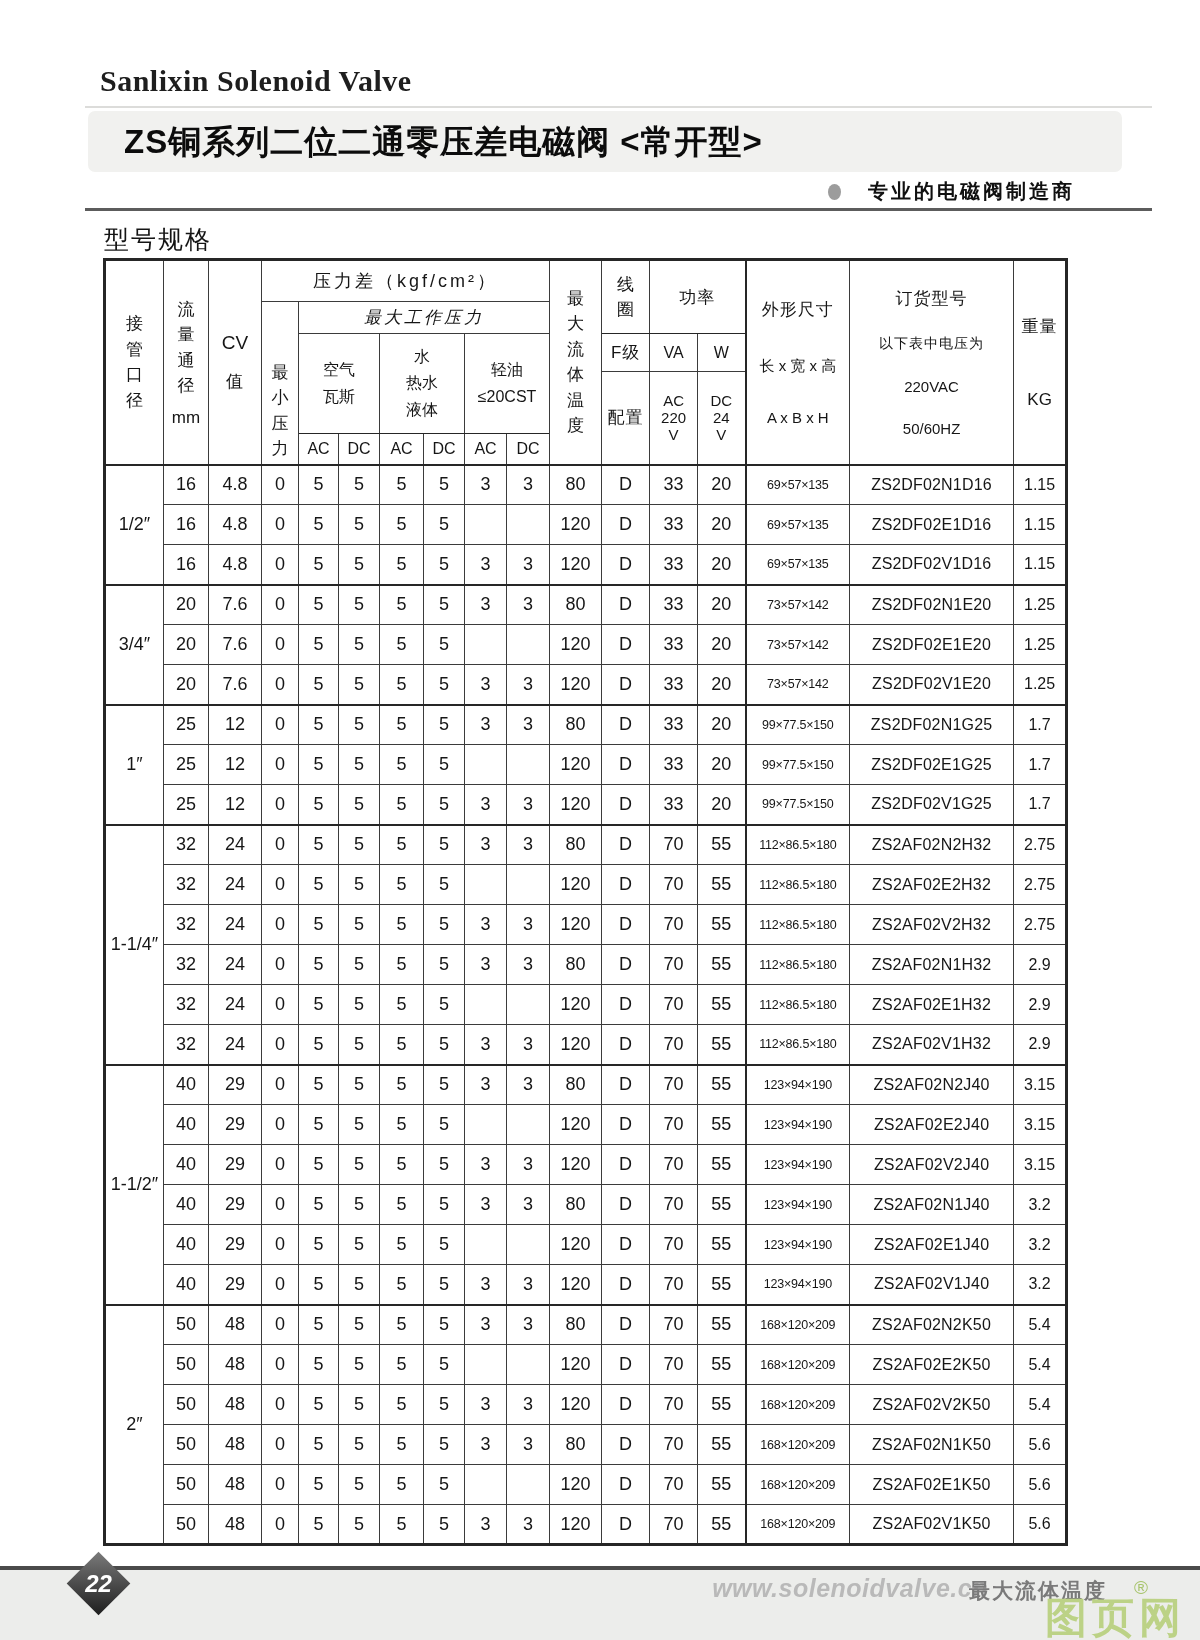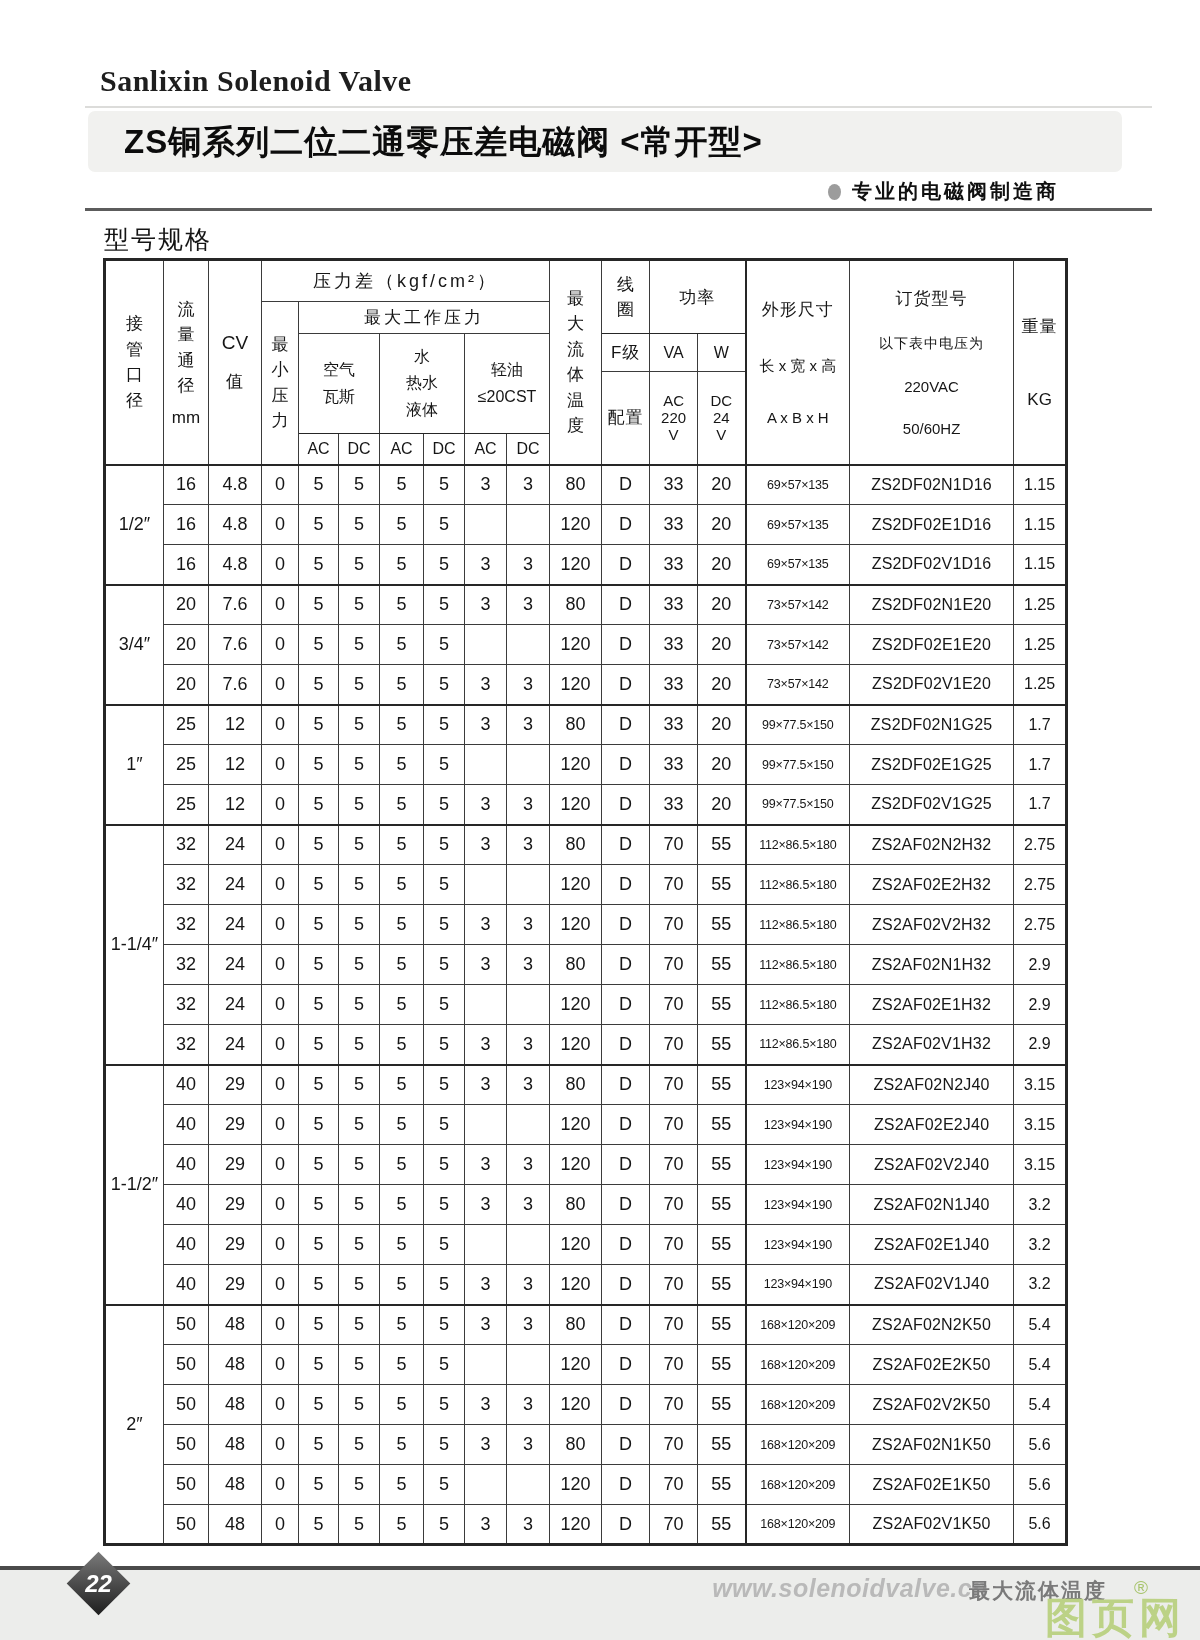--- a/index.html
+++ b/index.html
@@ -16,21 +16,21 @@
   }
   .brand-underline { position:absolute; left:85px; top:106px; width:1067px; height:2px; background:#dcdcda; }
   .banner {
     position:absolute; left:88px; top:111px; width:1034px; height:61px;
     background:#f1f1ef; border-radius:7px;
   }
   .banner-title {
     position:absolute; left:36px; top:0; line-height:61px;
     font-size:33px; font-weight:800; color:#0c0c0c; letter-spacing:1px;
   }
-  .tagline { position:absolute; left:828px; top:178px; display:flex; align-items:center; gap:11px; }
+  .tagline { position:absolute; left:828px; top:178px; display:flex; align-items:center; gap:27px; }
   .tagline-dot { width:13px; height:16px; border-radius:50%; background:#9c9c9c; }
   .tagline-text { font-size:20px; font-weight:700; letter-spacing:3px; color:#101010; }
   .rule { position:absolute; left:85px; top:208px; width:1067px; height:3px; background:#5c5c5c; }
   .section-title { position:absolute; left:104px; top:223px; font-size:25px; font-weight:500; letter-spacing:2px; color:#141414; }
 
   
   table.spec {
     position:absolute; left:103px; top:258px; width:962px;
     border-collapse:collapse; table-layout:fixed;
     border:3px solid #262626;
@@ -40,27 +40,27 @@
     font-weight:normal; color:#161616;
   }
   thead tr.hr1 { height:42px; } thead tr.hr2 { height:32px; }
   thead tr.hr3 { height:38px; } thead tr.hr4 { height:62px; }
   thead tr.hr5 { height:31px; }
   tbody tr { height:40px; }
 
   .pre { white-space:pre-line; }
   .vstack { display:inline-block; width:1.12em; word-break:break-all; line-height:1.5; font-size:17px; letter-spacing:0; }
   .inner-full  { height:200px; display:flex; flex-direction:column; justify-content:center; align-items:center; gap:9px; }
-  .inner-min   { height:158px; display:flex; flex-direction:column; justify-content:center; align-items:center; }
+  .inner-min   { height:158px; display:flex; flex-direction:column; justify-content:flex-end; align-items:center; }
   .inner-even  { height:200px; display:flex; flex-direction:column; justify-content:space-evenly; align-items:center; }
   .gap-big { gap:16px; }
   .h-cv { font-size:19px; }
   .h-zh { font-size:17px; letter-spacing:1px; }
   .h-pdiff { font-size:18px; letter-spacing:3px; }
-  .h-maxwork { font-size:17px; letter-spacing:3px; }
+  .h-maxwork { font-size:17px; letter-spacing:3px;font-style:italic; }
   .h-fluid { font-size:16px; line-height:1.65; }
   .h-acdc { font-size:16px; }
   .h-small { font-size:15px; line-height:1.15; }
   .h-note { font-size:14px; letter-spacing:1px; }
   .unit { font-size:17px; }
 
   .num-cell { font-size:18px; }
   .dims-cell { font-size:12.5px; letter-spacing:-0.2px; }
   .model-cell { font-size:16px; letter-spacing:.2px; }
   .weight-cell { font-size:16px; }

